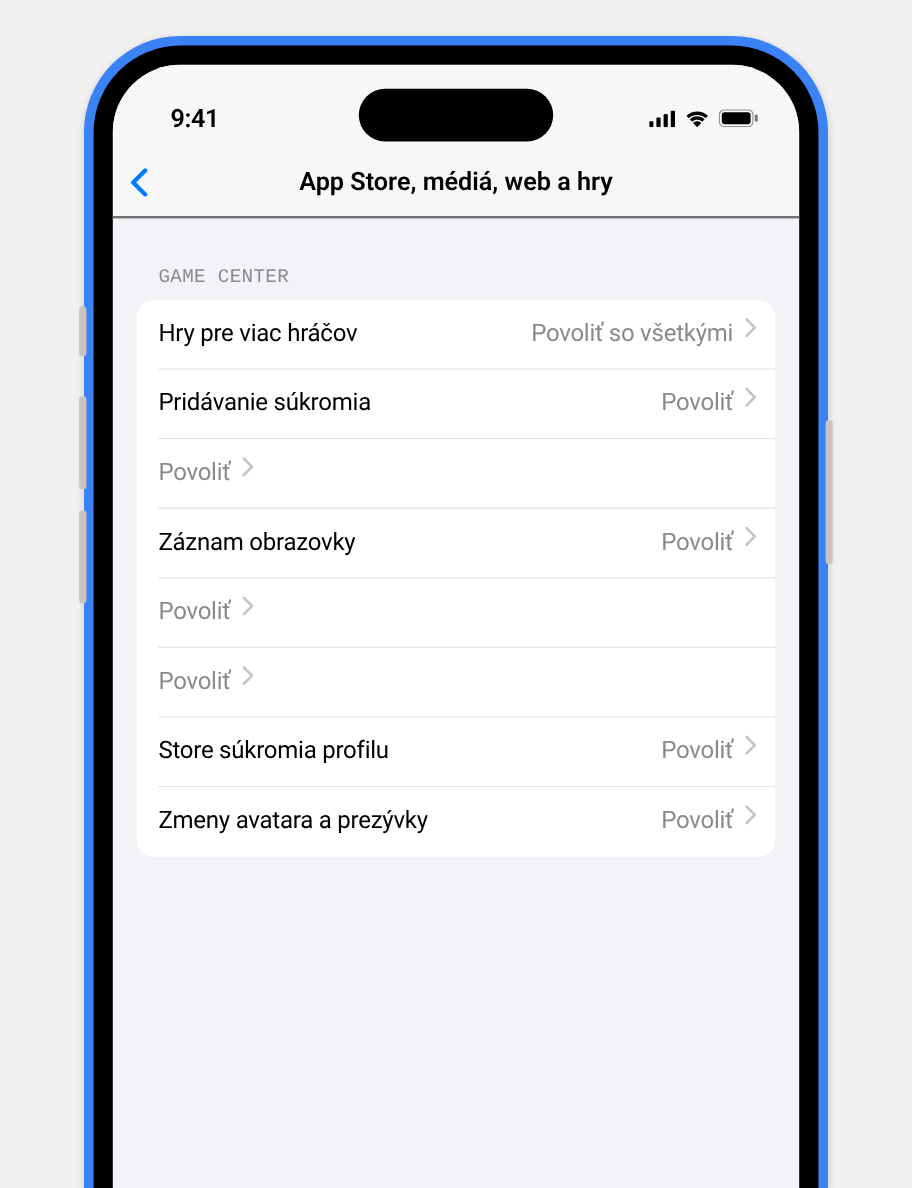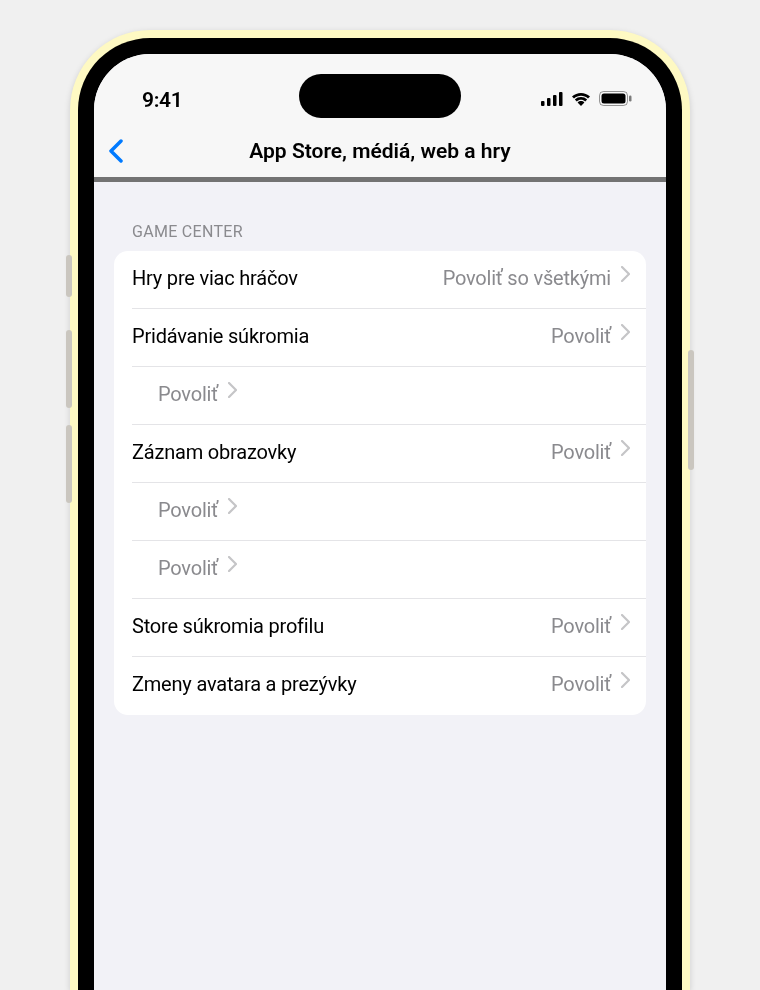--- a/index.html
+++ b/index.html
@@ -16,21 +16,21 @@
       border-radius: 40px;
       display: flex;
       justify-content: center;
       align-items: flex-start;
       overflow: hidden;
       padding-top: 30px;
     }
     .phone-frame {
       width: 620px;
       height: 960px;
-      background: #fef9c3;
+      background: #3b82f6;
       border-radius: 80px 80px 0 0;
       padding: 8px 8px 0 8px;
       position: relative;
       box-shadow: 0 2px 6px rgba(0,0,0,0.15);
     }
     .phone-inner {
       width: 100%;
       height: 100%;
       background: #000;
       border-radius: 72px 72px 0 0;
@@ -82,21 +82,21 @@
       display: flex;
       align-items: center;
       gap: 7px;
     }
     .nav-bar {
       height: 58px;
       display: flex;
       align-items: center;
       padding: 0 14px;
       background: #f7f7f7;
-      border-bottom: 5px solid #737373;
+      border-bottom: 2px solid #737373;
       position: relative;
     }
     .back-button {
       width: 30px;
       display: flex;
       align-items: center;
       cursor: pointer;
       z-index: 2;
     }
     .nav-title {
@@ -110,20 +110,21 @@
     }
     .content {
       padding: 0 20px;
     }
     .section-header {
       font-size: 16px;
       color: #8a8a8e;
       text-transform: uppercase;
       letter-spacing: 0.3px;
       padding: 40px 18px 10px 18px;
+      font-family: Liberation Mono, monospace;
     }
     .settings-group {
       background: #fff;
       border-radius: 14px;
       overflow: hidden;
     }
     .settings-row {
       display: flex;
       padding: 15px 16px 15px 18px;
       min-height: 58px;
@@ -143,21 +144,20 @@
       flex: 1;
       font-size: 20px;
       color: #000;
       letter-spacing: -0.2px;
     }
     .row-value {
       font-size: 20px;
       color: #8a8a8e;
       margin-right: 10px;
       letter-spacing: -0.2px;
-      margin-left: 26px;
     }
     .chevron {
       flex-shrink: 0;
     }
   </style>
 </head>
 <body>
 
 <div class="phone-frame">
   <div class="side-button side-left-1"></div>

